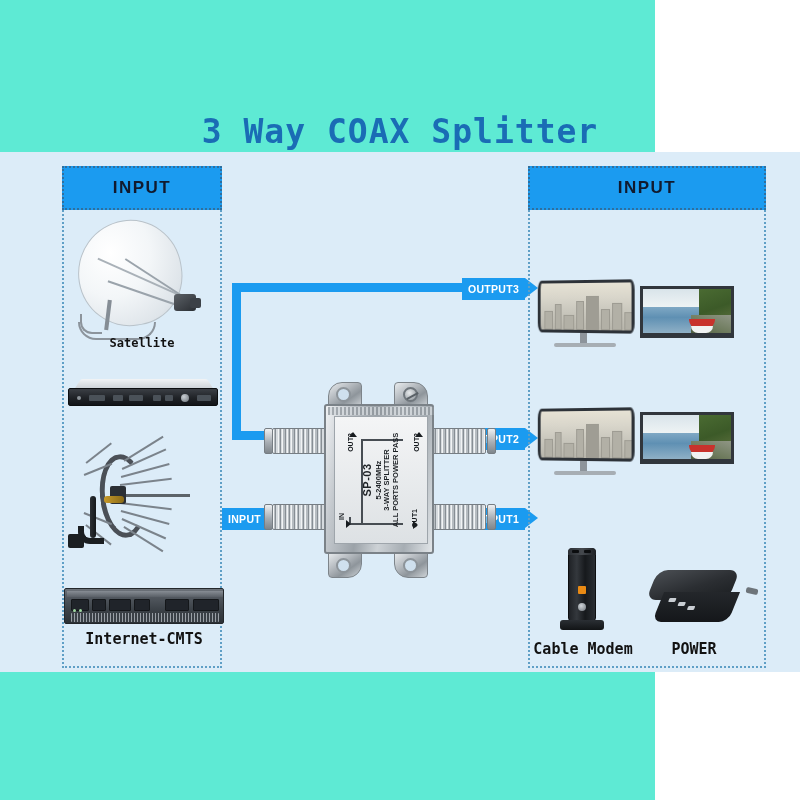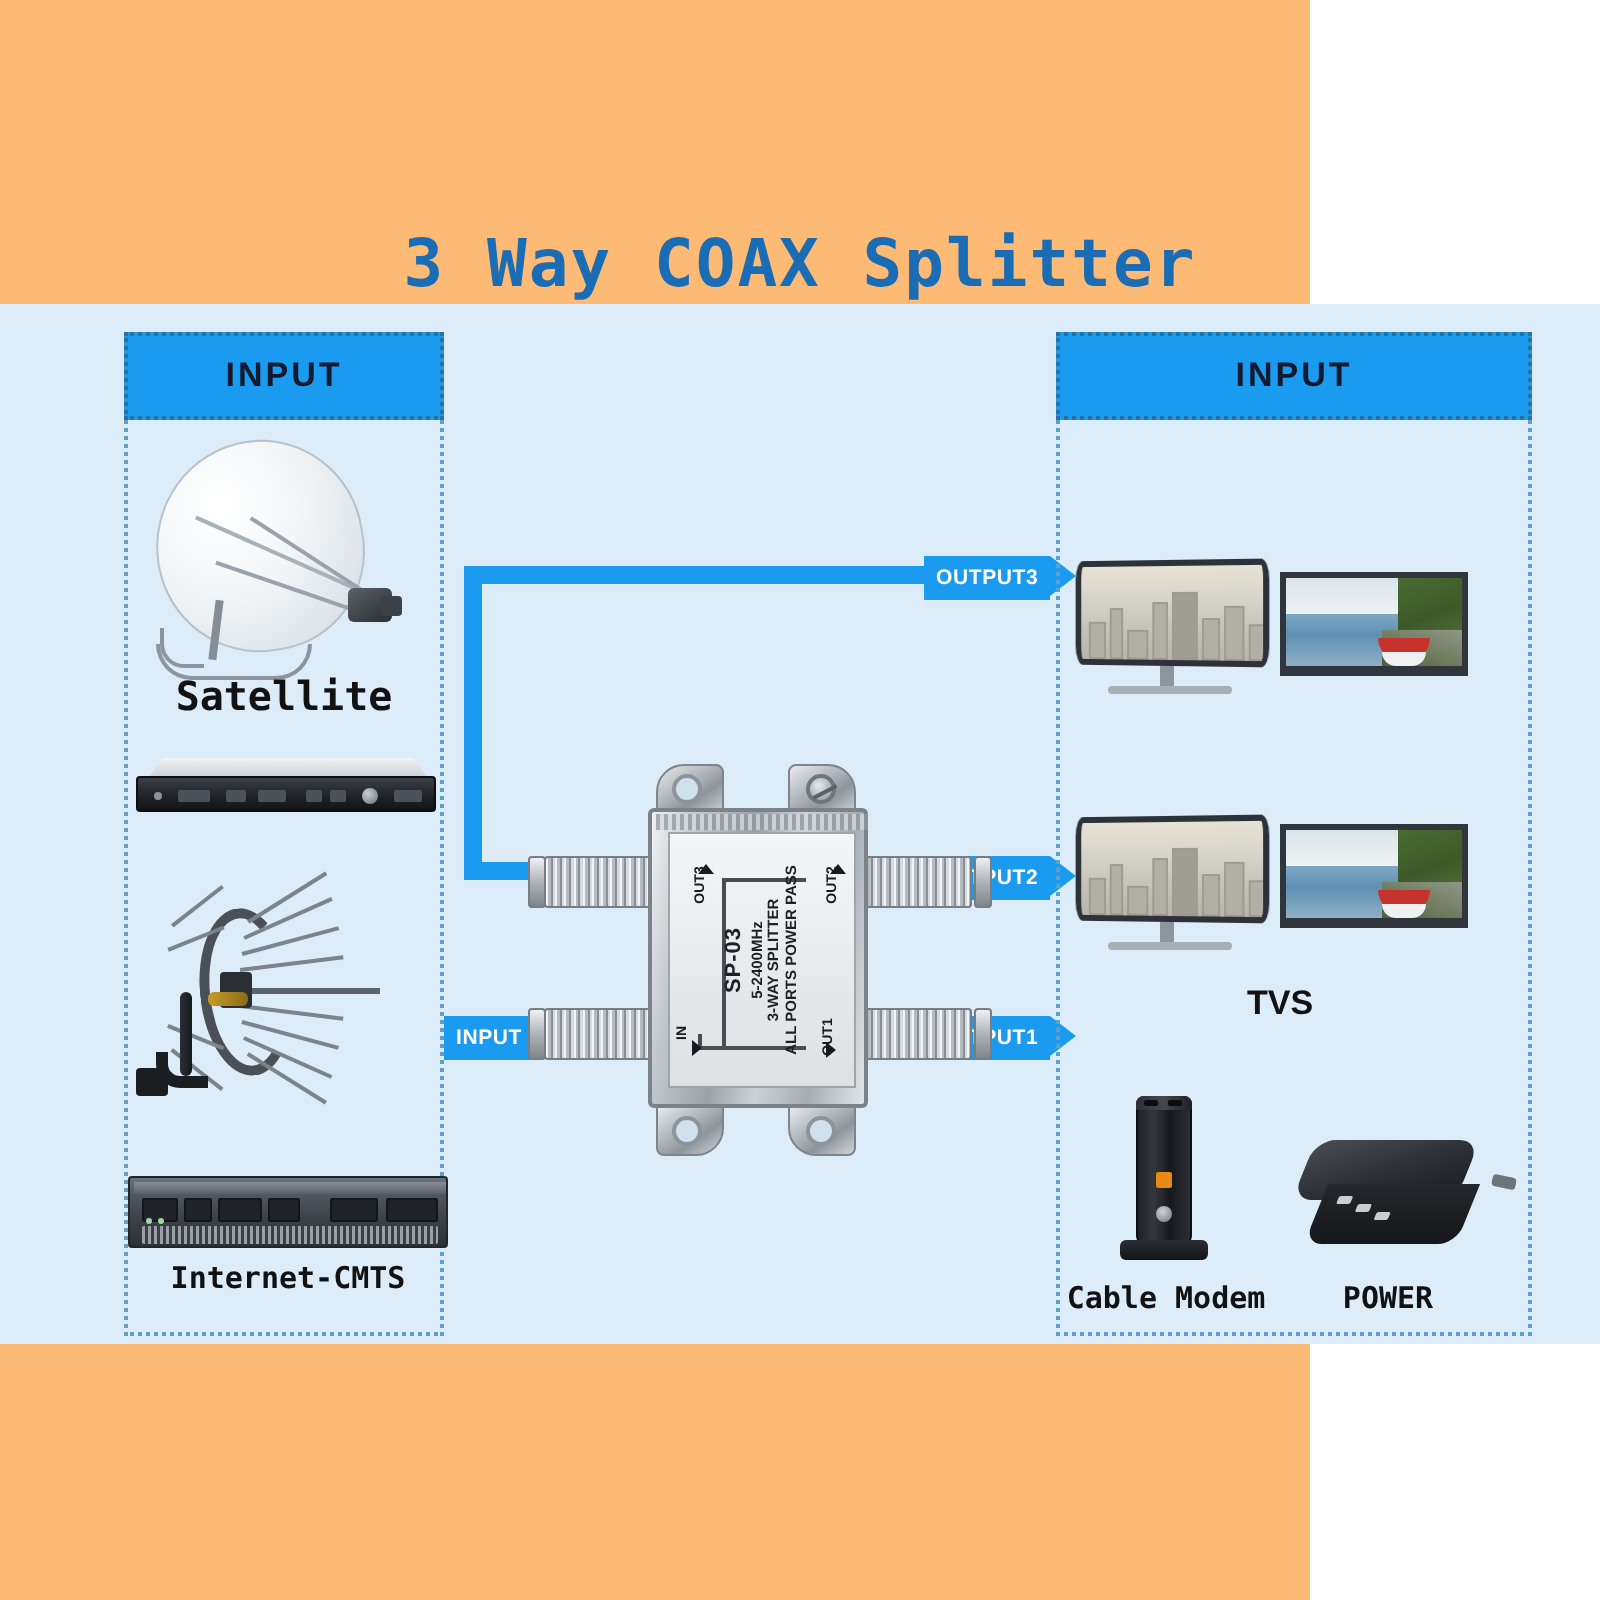--- a/index.html
+++ b/index.html
@@ -5,21 +5,21 @@
   * { box-sizing: border-box; margin: 0; padding: 0; }
   html, body {
     width: 800px; height: 800px;
     background: #ffffff;
     font-family: "DejaVu Sans Mono", monospace;
     overflow: hidden;
   }
   #stage {
     position: relative;
     width: 655px; height: 800px;
-    background: #fdba74;
+    background: #5eead4;
   }
 
   
   .canvas-band {
     position: absolute;
     left: 0; top: 152px;
     width: 800px; height: 520px;
     background: #dcecf8;
   }
 
@@ -451,21 +451,21 @@
     <div class="sat-dish"></div>
     <div class="sat-cross"></div>
     <div class="sat-arm sat-arm-a"></div>
     <div class="sat-arm sat-arm-b"></div>
     <div class="sat-lnb"></div>
     <div class="sat-lnb2"></div>
     <div class="sat-mast"></div>
     <div class="sat-base"></div>
     <div class="sat-foot"></div>
   </div>
-  <div class="dev-label" style="left:64px; top:336px; width:156px; font-size:20px;">Satellite</div>
+  <div class="dev-label" style="left:64px; top:336px; width:156px; font-size:12px;">Satellite</div>
 
   <div class="catv-wrap">
     <div class="catv-top"></div>
     <div class="catv-body">
       <div class="catv-dot" style="left:8px;"></div>
       <div class="catv-slot" style="left:20px; width:16px;"></div>
       <div class="catv-slot" style="left:44px; width:10px;"></div>
       <div class="catv-slot" style="left:60px; width:14px;"></div>
       <div class="catv-slot" style="left:84px; width:8px;"></div>
       <div class="catv-slot" style="left:96px; width:8px;"></div>
@@ -651,21 +651,20 @@
         <div class="lake-sky"></div>
         <div class="lake-water"></div>
         <div class="lake-trees"></div>
         <div class="lake-bank"></div>
         <div class="lake-boat" style="left:46px; top:30px;"></div>
         <div class="lake-boat2" style="left:48px; top:37px;"></div>
       </div>
     </div>
   </div>
 
-  <div class="dev-label" style="left:560px; top:492px; width:160px; font-size:17px; font-family:'Liberation Sans',sans-serif;">TVS</div>
 
   <div class="modem-wrap" style="left:560px; top:548px; width:44px; height:84px;">
     <div class="modem-body"></div>
     <div class="modem-cap"></div>
     <div class="modem-slot" style="left:12px; top:2px; width:7px; height:3px;"></div>
     <div class="modem-slot" style="left:24px; top:2px; width:7px; height:3px;"></div>
     <div class="modem-led"></div>
     <div class="modem-port"></div>
     <div class="modem-base"></div>
   </div>

